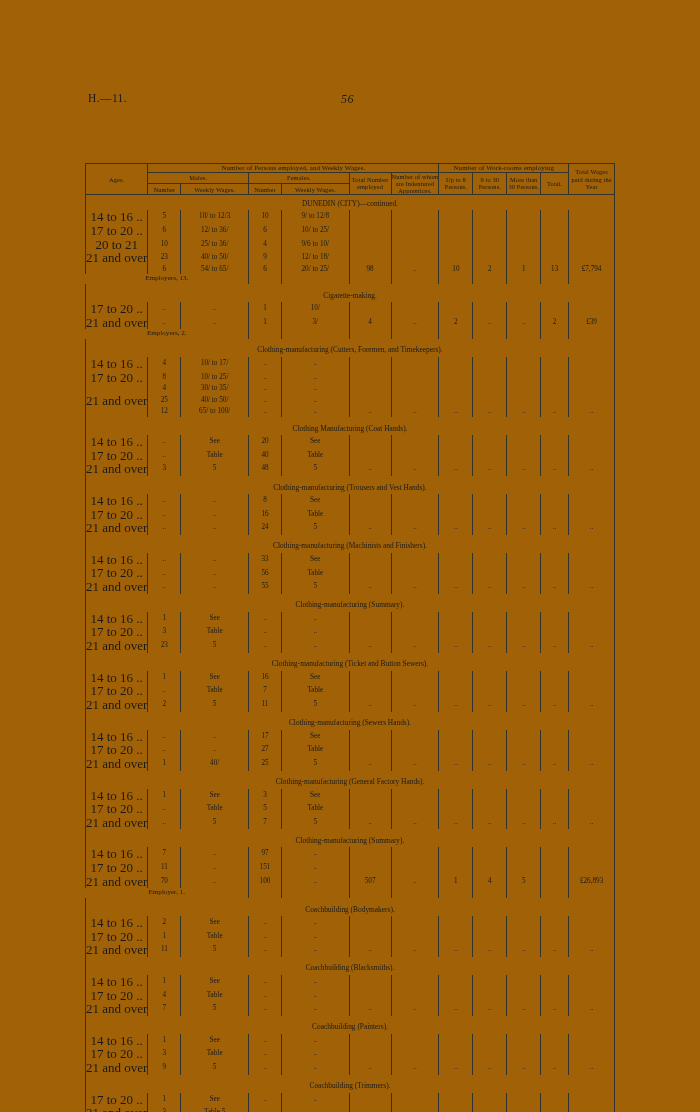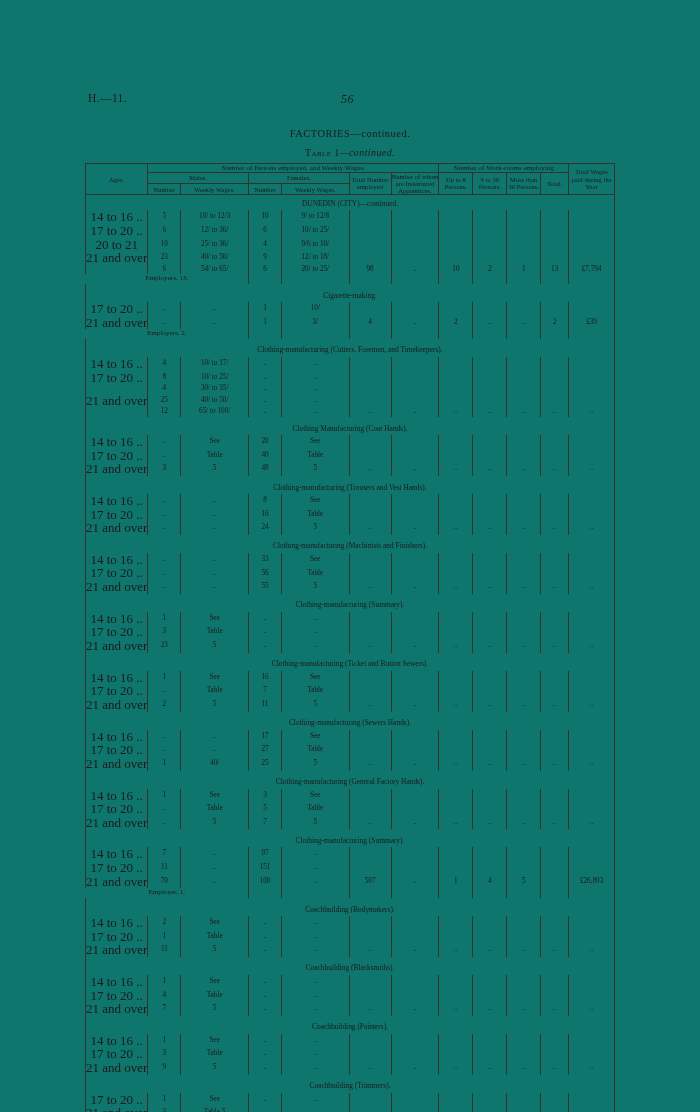--- a/index.html
+++ b/index.html
@@ -12,21 +12,21 @@
     height: 1112px;
     position: relative;
     font-family: "Liberation Serif", serif;
     color: #1a1a1a;
     overflow: hidden;
   }
   .page {
     position: absolute;
     left: 0; top: 0;
     width: 700px; height: 1112px;
-    background: #0f766e;
+    background: #a16207;
   }
   .hdr {
     position: absolute;
     top: 92px;
     font-size: 11.5px;
     letter-spacing: 0.4px;
   }
   .hdr-left { left: 88px; }
   .hdr-page { left: 341px; font-size: 12px; font-style: italic; }
 
@@ -102,26 +102,20 @@
   .bottomrule td { border-top: 0.6px solid #33332e; height: 0; padding: 0; }
 </style>
 </head>
 <body>
 
 <div class="page">
 
   <div class="hdr hdr-left">H.—11.</div>
   <div class="hdr hdr-page">56</div>
 
-  <div class="title1">
-    <span>FACTORIES—continued.</span>
-  </div>
-  <div class="title2">
-    <span class="sc">Table 1</span><i>—continued.</i>
-  </div>
 
   <table class="main">
     <colgroup>
       <col style="width:62px">
       <col style="width:33px">
       <col style="width:68px">
       <col style="width:33px">
       <col style="width:68px">
       <col style="width:42px">
       <col style="width:48px">

